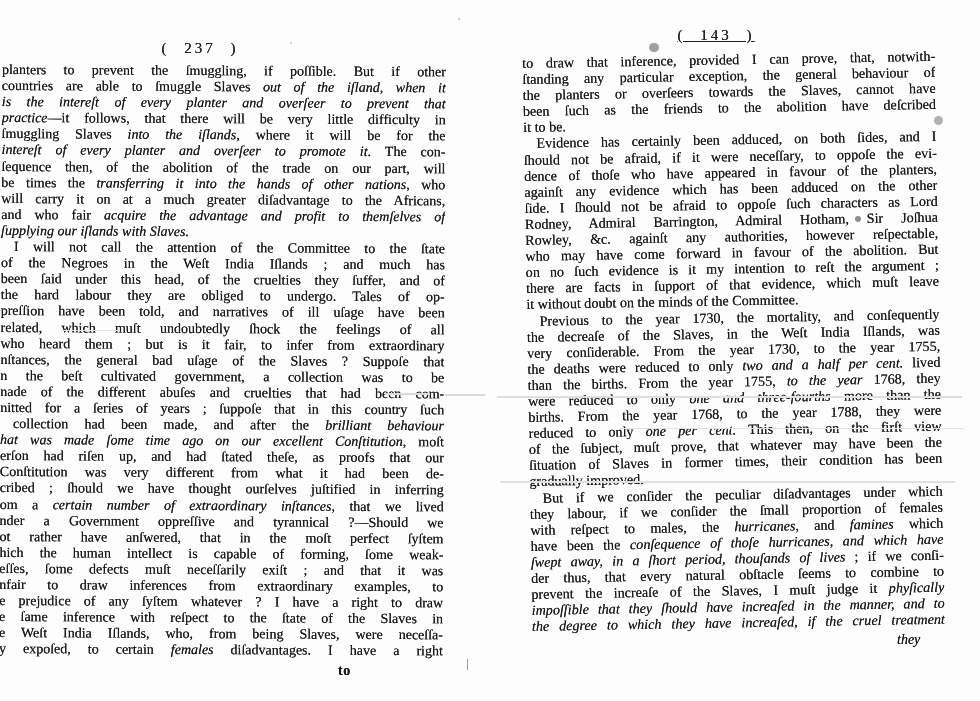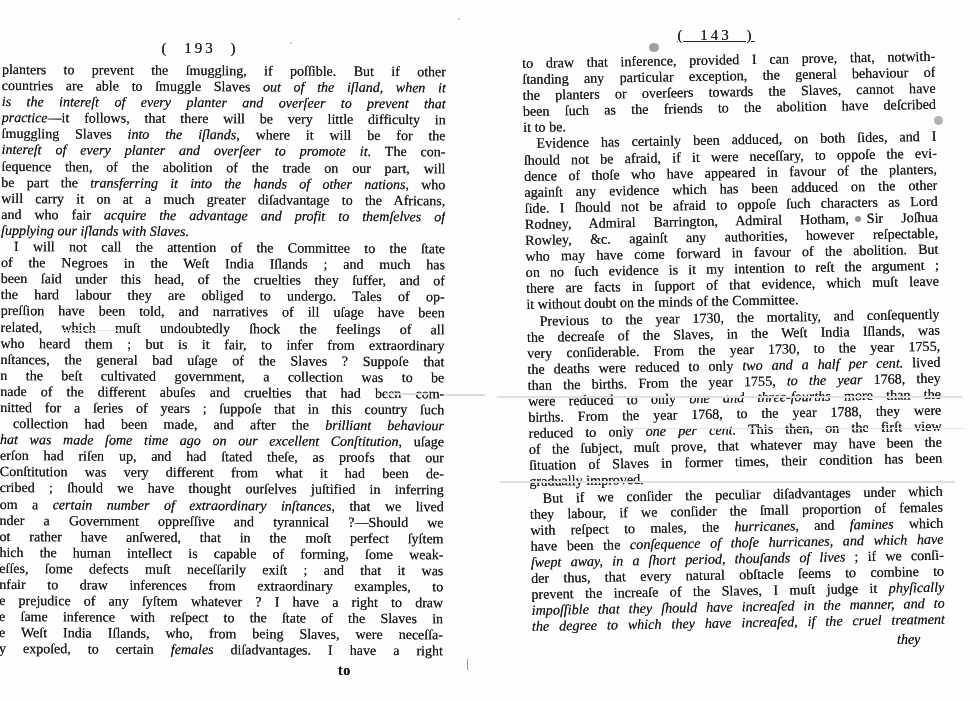--- a/index.html
+++ b/index.html
@@ -50,47 +50,47 @@
   .st3 { left:497px; top:396px; width:465px; background:#dfdfdf; }
   .st4 { left:620px; top:428px; width:345px; height:1px; background:#e2e2e2; }
   .st5 { left:500px; top:481px; width:455px; background:#e0e0e0; }
   .st6 { left:60px;  top:330px; width:60px; height:1px; background:#e3e3e3; }
 </style>
 </head>
 <body>
 
 <div class="scan">
 
-  <div id="left-num" class="pagenum">( 193 )</div>
+  <div id="left-num" class="pagenum">( 237 )</div>
 
   <div id="left-body" class="body">
       <div class="line"><span>planters to prevent the ſmuggling, if poſſible. But if other</span></div>
       <div class="line"><span>countries are able to ſmuggle Slaves </span><span class="it">out of the iſland, when it</span></div>
       <div class="line"><span class="it">is the intereſt of every planter and overſeer to prevent that</span></div>
       <div class="line"><span class="it">practice</span><span>—it follows, that there will be very little difficulty in</span></div>
       <div class="line"><span>ſmuggling Slaves </span><span class="it">into the iſlands</span><span>, where it will be for the</span></div>
       <div class="line"><span class="it">intereſt of every planter and overſeer to promote it</span><span>. The con-</span></div>
       <div class="line"><span>ſequence then, of the abolition of the trade on our part, will</span></div>
-      <div class="line"><span>be part the </span><span class="it">transferring it into the hands of other nations</span><span>, who</span></div>
+      <div class="line"><span>be times the </span><span class="it">transferring it into the hands of other nations</span><span>, who</span></div>
       <div class="line"><span>will carry it on at a much greater diſadvantage to the Africans,</span></div>
       <div class="line"><span>and who fair </span><span class="it">acquire the advantage and profit to themſelves of</span></div>
       <div class="line end"><span class="it">ſupplying our iſlands with Slaves.</span></div>
       <div class="line ind"><span>I will not call the attention of the Committee to the ſtate</span></div>
       <div class="line"><span>of the Negroes in the Weſt India Iſlands ; and much has</span></div>
       <div class="line"><span>been ſaid under this head, of the cruelties they ſuffer, and of</span></div>
       <div class="line"><span>the hard labour they are obliged to undergo. Tales of op-</span></div>
       <div class="line"><span>preſſion have been told, and narratives of ill uſage have been</span></div>
       <div class="line"><span>related, which muſt undoubtedly ſhock the feelings of all</span></div>
       <div class="line"><span>who heard them ; but is it fair, to infer from extraordinary</span></div>
       <div class="line"><span>nſtances, the general bad uſage of the Slaves ? Suppoſe that</span></div>
       <div class="line"><span>n the beſt cultivated government, a collection was to be</span></div>
       <div class="line"><span>nade of the different abuſes and cruelties that had been com-</span></div>
       <div class="line"><span>nitted for a ſeries of years ; ſuppoſe that in this country ſuch</span></div>
       <div class="line ind"><span>collection had been made, and after the </span><span class="it">brilliant behaviour</span></div>
-      <div class="line"><span class="it">hat was made ſome time ago on our excellent Conſtitution</span><span>, uſage</span></div>
+      <div class="line"><span class="it">hat was made ſome time ago on our excellent Conſtitution</span><span>, moſt</span></div>
       <div class="line"><span>erſon had riſen up, and had ſtated theſe, as proofs that our</span></div>
       <div class="line"><span>Conſtitution was very different from what it had been de-</span></div>
       <div class="line"><span>cribed ; ſhould we have thought ourſelves juſtified in inferring</span></div>
       <div class="line"><span>om a </span><span class="it">certain number of extraordinary inſtances</span><span>, that we lived</span></div>
       <div class="line"><span>nder a Government oppreſſive and tyrannical ?—Should we</span></div>
       <div class="line"><span>ot rather have anſwered, that in the moſt perfect ſyſtem</span></div>
       <div class="line"><span>hich the human intellect is capable of forming, ſome weak-</span></div>
       <div class="line"><span>eſſes, ſome defects muſt neceſſarily exiſt ; and that it was</span></div>
       <div class="line"><span>nfair to draw inferences from extraordinary examples, to</span></div>
       <div class="line"><span>e prejudice of any ſyſtem whatever ? I have a right to draw</span></div>

